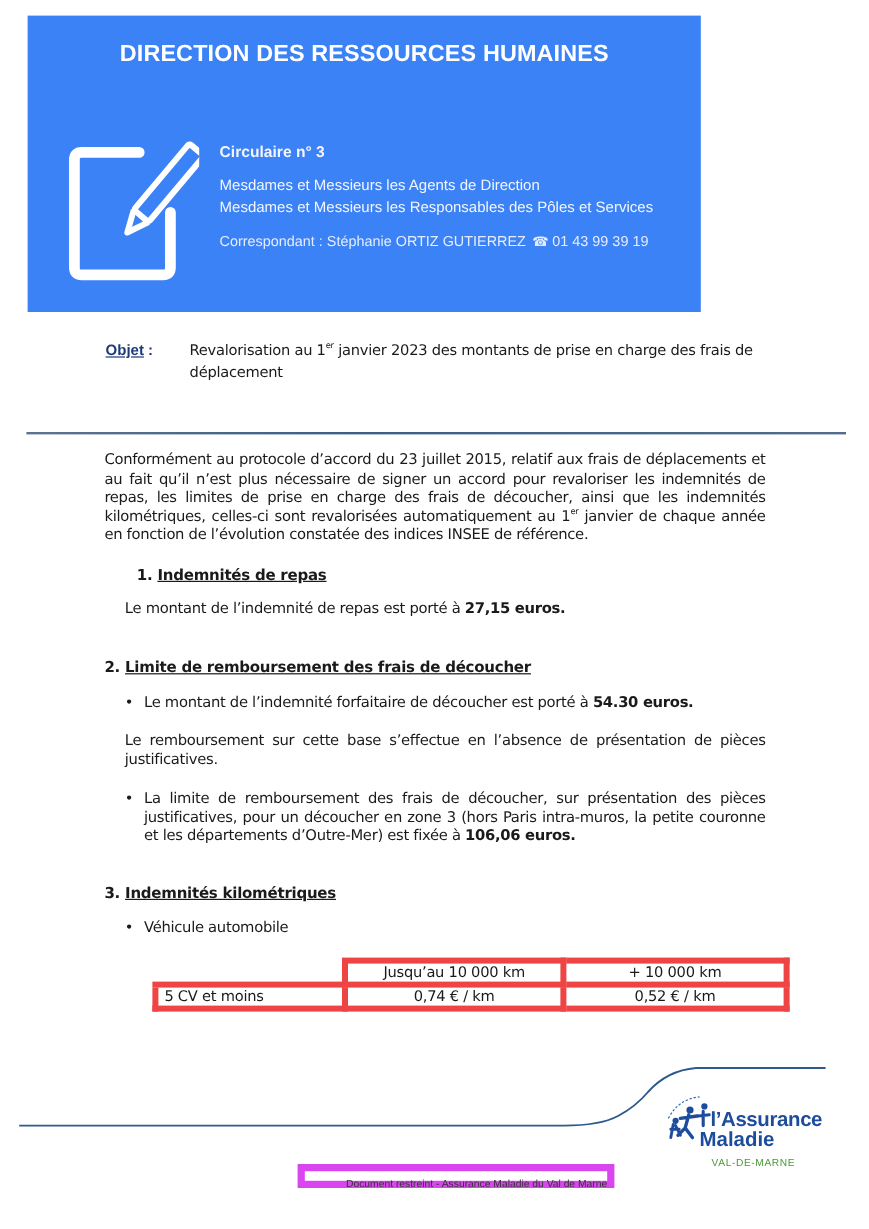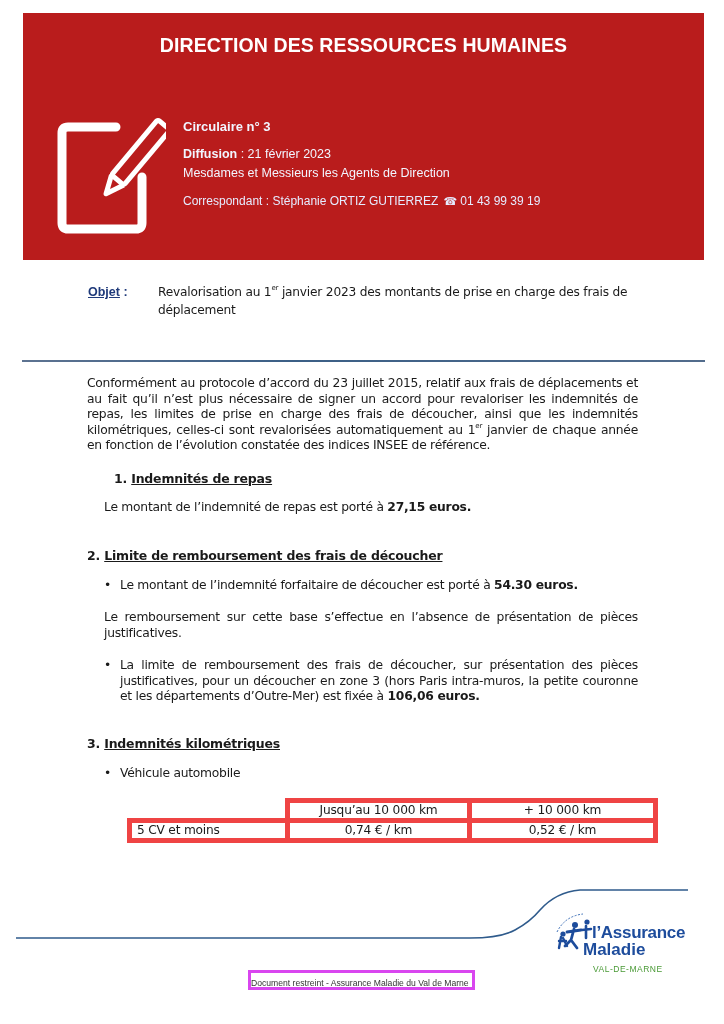--- a/index.html
+++ b/index.html
@@ -12,23 +12,23 @@
     height: 1024px;
     position: relative;
     overflow: hidden;
     font-family: "DejaVu Sans", sans-serif;
     color: #1a1a1a;
   }
   .header-band {
     position: absolute;
     left: 23px;
     top: 13px;
-    width: 681px;
+    width: 561px;
     height: 247px;
-    background: #b91c1c;
+    background: #3b82f6;
     color: #ffffff;
   }
   .header-title {
     position: absolute;
     left: 0;
     right: 0;
     top: 21px;
     text-align: center;
     font-family: "Liberation Sans", sans-serif;
     font-weight: bold;
@@ -212,27 +212,27 @@
     top: 964px;
     font-family: "Liberation Sans", sans-serif;
     font-size: 8.5px;
     color: #4a9a36;
     letter-spacing: 0.5px;
   }
   .restricted-box {
     position: absolute;
     left: 248px;
     top: 970px;
-    width: 227px;
+    width: 264px;
     height: 20px;
-    border: 3px solid #d946ef;
+    border: 6px solid #d946ef;
     font-family: "Liberation Sans", sans-serif;
     font-size: 8.6px;
     line-height: 20px;
-    text-align: left;
+    text-align: right;
     color: #333;
     box-sizing: border-box;
   }
 </style>
 </head>
 <body>
 
 <div class="header-band">
   <div class="header-title">DIRECTION DES RESSOURCES HUMAINES</div>
 
@@ -241,24 +241,22 @@
     <path d="M60 12 H12 Q6 12 6 18 V108 Q6 114 12 114 H80 Q86 114 86 108 V62" fill="none" stroke="#ffffff" stroke-width="9" stroke-linecap="round" stroke-linejoin="round"></path>
 
     <g transform="rotate(40 70 55)">
       <rect x="62" y="-4" width="16" height="72" rx="2" fill="none" stroke="#ffffff" stroke-width="5"></rect>
       <path d="M62 68 L70 86 L78 68" fill="none" stroke="#ffffff" stroke-width="5" stroke-linejoin="round"></path>
     </g>
   </svg>
 
   <div class="header-info">
     <div class="circ">Circulaire n° 3</div>
-    <div>
-      <span class="diff-label">Diffusion</span><span> : </span><span>21 février 2023</span>
-    </div>
     <div>Mesdames et Messieurs les Agents de Direction</div>
+    <div>Mesdames et Messieurs les Responsables des Pôles et Services</div>
     <div class="corr">
       <span>Correspondant : </span><span>Stéphanie ORTIZ GUTIERREZ</span>
       <span class="phone-icon">☎</span><span>01 43 99 39 19</span>
     </div>
   </div>
 </div>
 
 <div class="objet-row">
   <div class="objet-label"><span class="u">Objet</span><span> :</span></div>
   <div class="objet-text"><span>Revalorisation au 1</span><sup>er</sup><span> janvier 2023 des montants de prise en charge des frais de déplacement</span></div>

